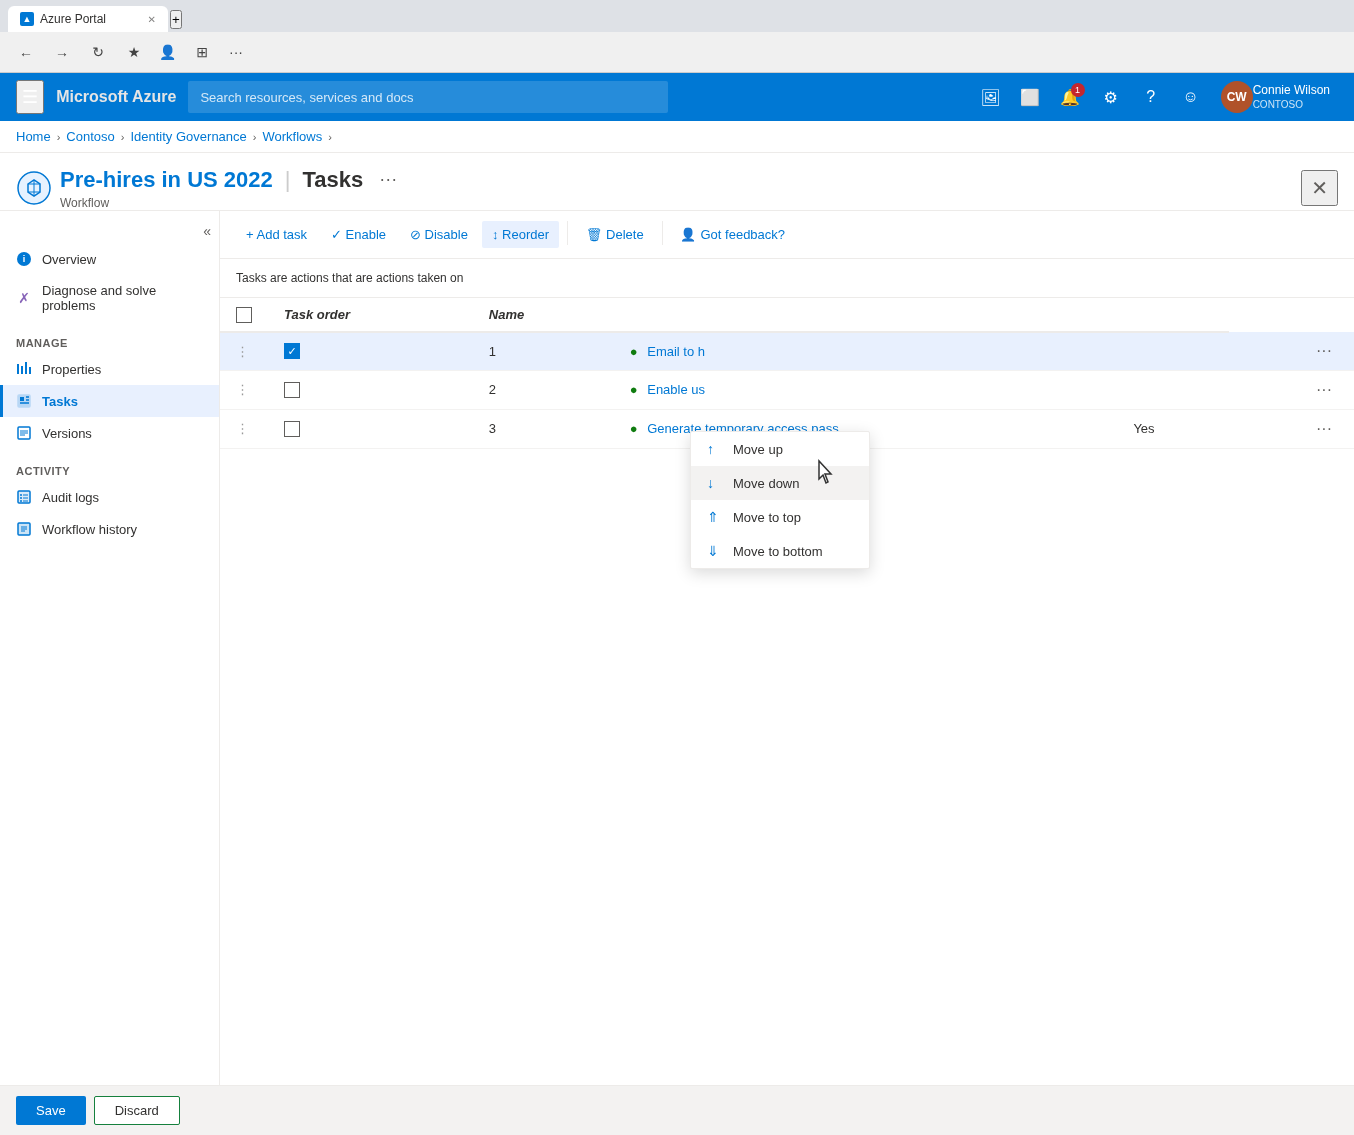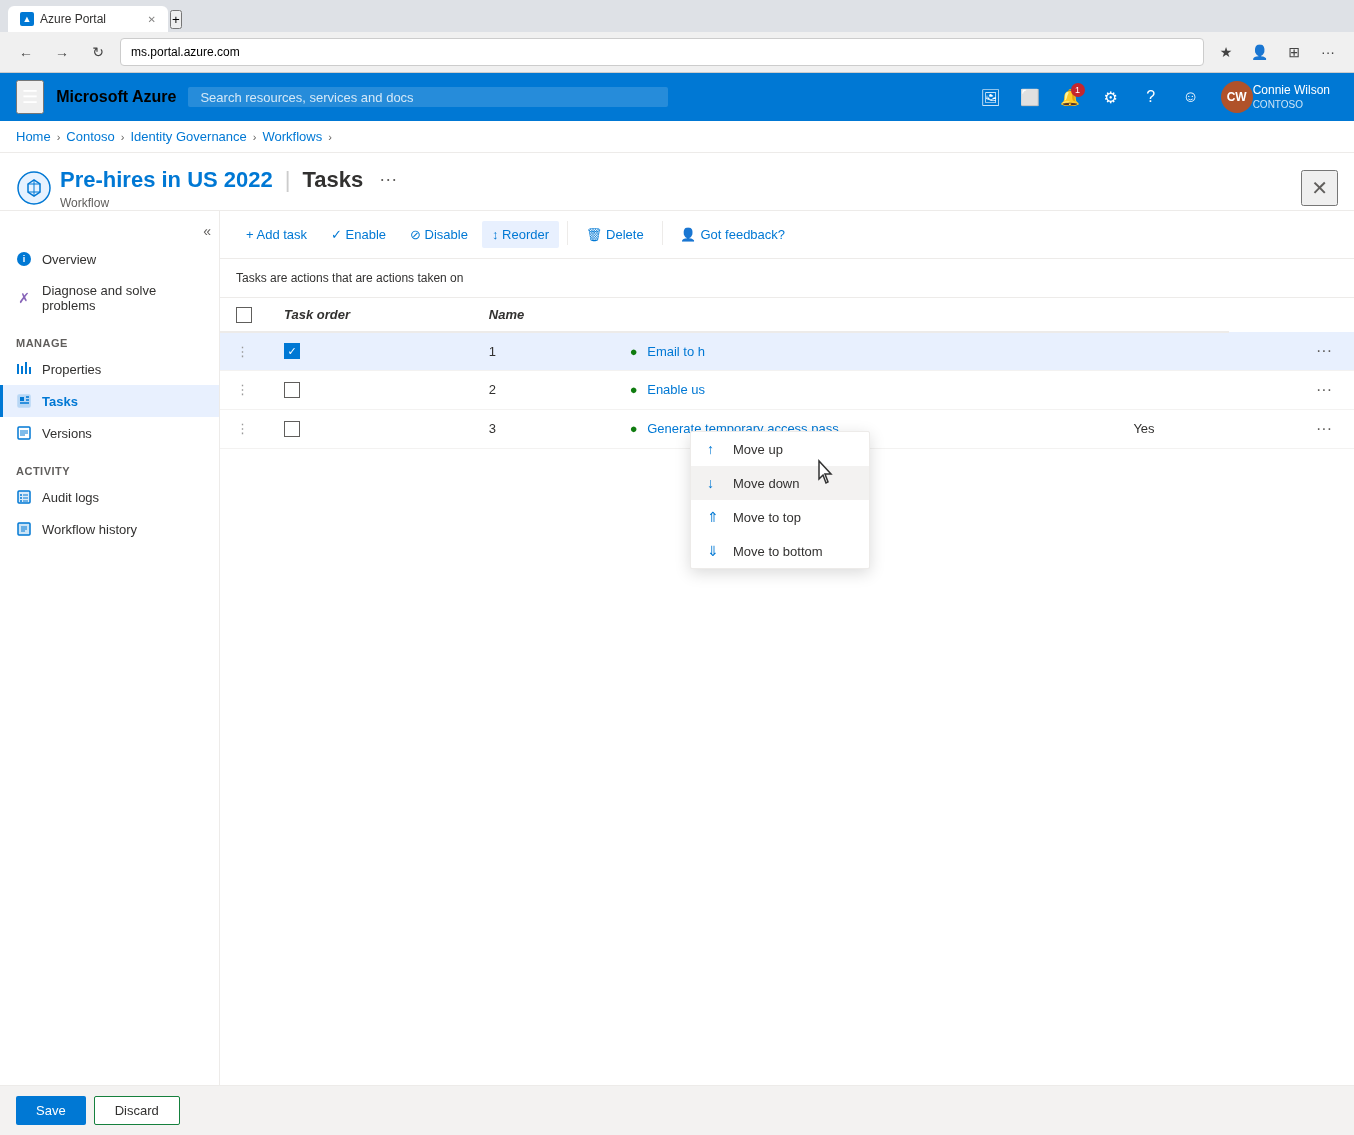--- a/index.html
+++ b/index.html
@@ -13,23 +13,23 @@
     .browser-tab .tab-close { margin-left: auto; cursor: pointer; opacity: 0.6; font-size: 10px; }
     .browser-nav { display: flex; align-items: center; padding: 6px 12px; gap: 8px; background: #f0f0f0; }
     .nav-btn { width: 28px; height: 28px; border-radius: 50%; border: none; background: none; cursor: pointer; display: flex; align-items: center; justify-content: center; font-size: 14px; color: #444; }
     .address-bar { flex: 1; height: 28px; border: 1px solid #ccc; border-radius: 4px; padding: 0 10px; font-size: 12px; background: white; }
     .nav-icons { display: flex; gap: 6px; }
     .nav-icon-btn { width: 28px; height: 28px; border-radius: 4px; border: none; background: none; cursor: pointer; display: flex; align-items: center; justify-content: center; font-size: 14px; color: #444; }
 
     
     .azure-topbar { background: #0078d4; display: flex; align-items: center; padding: 0 16px; height: 48px; gap: 12px; }
     .hamburger { color: white; font-size: 18px; cursor: pointer; padding: 4px; }
-    .azure-logo { color: #000000; font-weight: 600; font-size: 16px; }
+    .azure-logo { color: #e5e5e5; font-weight: 600; font-size: 16px; }
     .azure-logo span { font-weight: 300; }
-    .search-box { flex: 1; max-width: 480px; height: 20px; border: none; border-radius: 2px; padding: 0 12px; font-size: 13px; background: rgba(255,255,255,0.15); color: white; }
+    .search-box { flex: 1; max-width: 480px; height: 32px; border: none; border-radius: 2px; padding: 0 12px; font-size: 13px; background: rgba(255,255,255,0.15); color: white; }
     .search-box::placeholder { color: rgba(255,255,255,0.8); }
     .topbar-icons { margin-left: auto; display: flex; align-items: center; gap: 4px; }
     .topbar-icon-btn { width: 36px; height: 36px; border-radius: 4px; border: none; background: none; color: white; cursor: pointer; display: flex; align-items: center; justify-content: center; font-size: 16px; position: relative; }
     .badge { position: absolute; top: 4px; right: 4px; background: #c4262e; color: white; border-radius: 50%; width: 14px; height: 14px; font-size: 9px; display: flex; align-items: center; justify-content: center; }
     .user-section { display: flex; align-items: center; color: white; cursor: pointer; padding: 4px 8px; border-radius: 4px; }
     .user-avatar { width: 32px; height: 32px; border-radius: 50%; background: #b0522a; display: flex; align-items: center; justify-content: center; font-size: 12px; color: white; font-weight: 600; overflow: hidden; }
     .user-info { font-size: 12px; line-height: 1.3; }
     .user-info .user-org { font-size: 10px; opacity: 0.8; }
 
     
@@ -115,21 +115,20 @@
       </div>
       <span>Azure Portal</span>
       <span class="tab-close">✕</span>
     </div>
     <button class="new-tab">+</button>
   </div>
   <div class="browser-nav">
     <button class="nav-btn">←</button>
     <button class="nav-btn">→</button>
     <button class="nav-btn">↻</button>
-    <input class="address-bar" type="text" value="ms.portal.azure.com" style="">
     <div class="nav-icons">
       <button class="nav-icon-btn">★</button>
       <button class="nav-icon-btn">👤</button>
       <button class="nav-icon-btn">⊞</button>
       <button class="nav-icon-btn">···</button>
     </div>
   </div>
 </div>
 
 <div class="azure-topbar">

